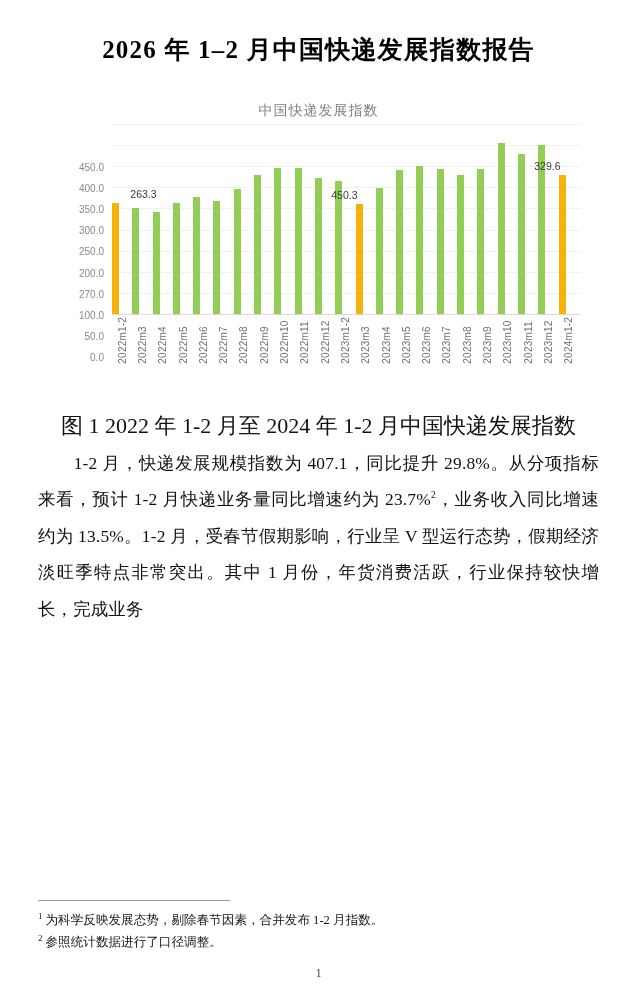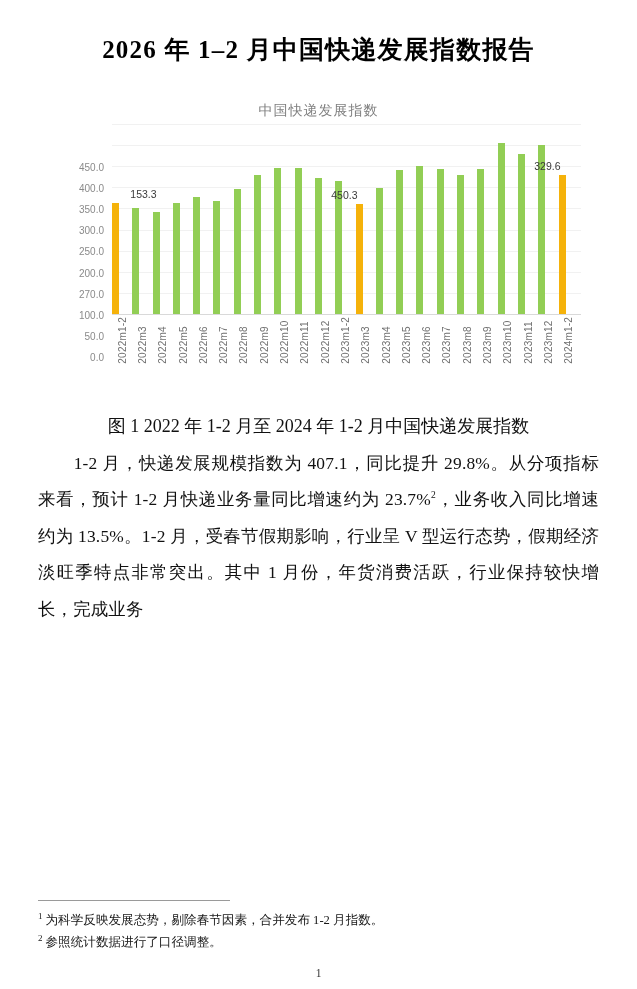--- a/index.html
+++ b/index.html
@@ -157,21 +157,21 @@
     transform: rotate(180deg);
     font-family: "Liberation Sans", sans-serif;
     font-size: 10px;
     color: #707070;
     white-space: nowrap;
     letter-spacing: 0.2px;
   }
 
   
   .fig-caption {
-    font-size: 18px;
+    font-size: 22px;
     line-height: 36.5px;
     text-align: center;
     margin: 0;
     margin-top: 6px;
     color: #111;
   }
 
   
   .footnotes {
     position: absolute;
@@ -235,21 +235,21 @@
           <div class="y-tick" style="top: 84.4444px; text-align: center;">250.0</div>
           <div class="y-tick" style="top: 105.556px;">200.0</div>
           <div class="y-tick" style="top: 126.667px;">270.0</div>
           <div class="y-tick" style="top: 147.778px;">100.0</div>
           <div class="y-tick" style="top: 168.889px;">50.0</div>
           <div class="y-tick" style="top: 190px;">0.0</div>
         </div>
       <div class="bars">
           <div class="bar-slot">
             <div class="bar hl" title="2022m1-2: 263.3" style="height: 111.171px; background: rgb(245, 178, 10);"></div>
-            <div class="bar-label right" style="bottom: 111.171px;">153.3</div>
+            <div class="bar-label right" style="bottom: 111.171px;">263.3</div>
           </div>
           <div class="bar-slot">
             <div class="bar" title="2022m3: 250" style="height: 105.556px; background: rgb(146, 206, 85);"></div>
           </div>
           <div class="bar-slot">
             <div class="bar" title="2022m4: 242" style="height: 102.178px; background: rgb(146, 206, 85);"></div>
           </div>
           <div class="bar-slot">
             <div class="bar" title="2022m5: 262" style="height: 110.622px; background: rgb(146, 206, 85);"></div>
           </div>

